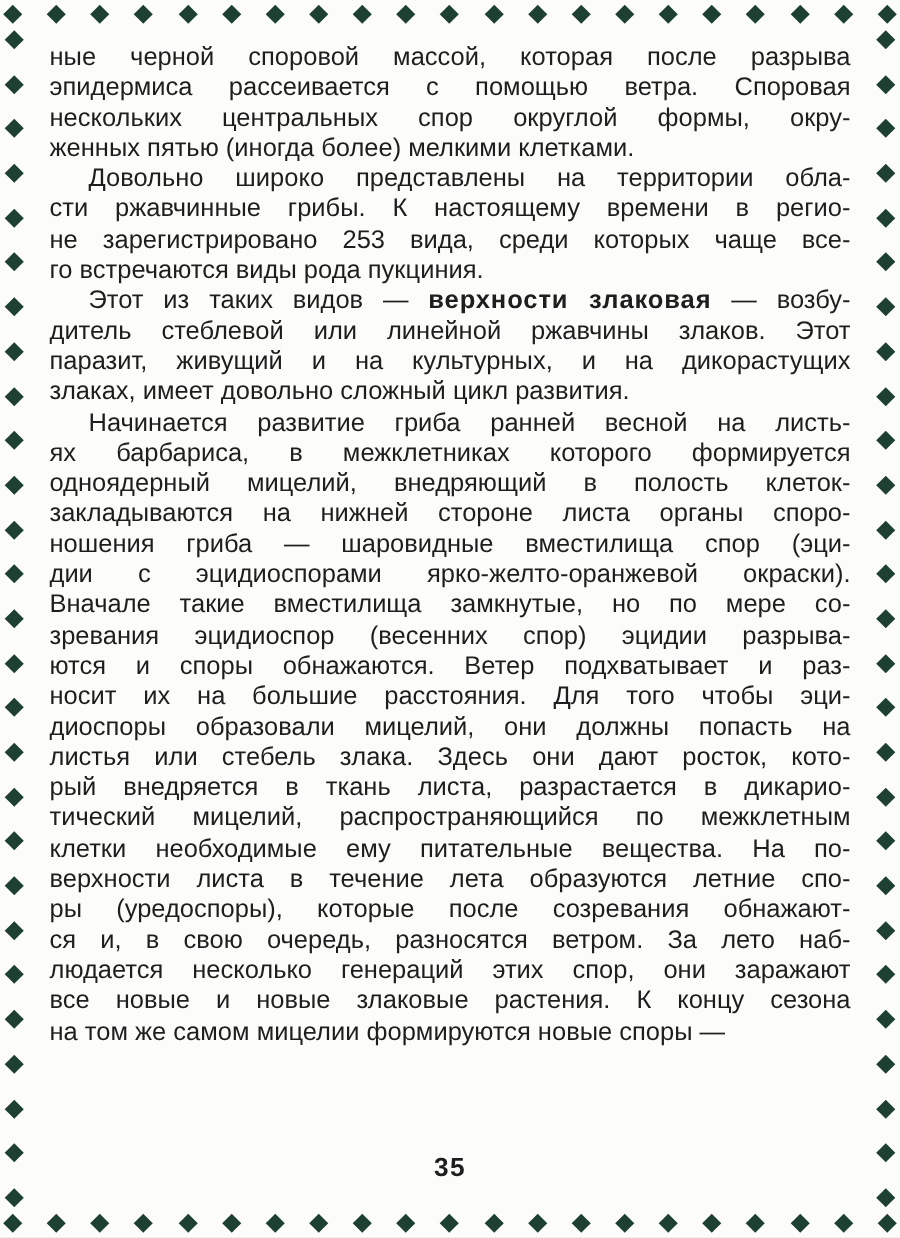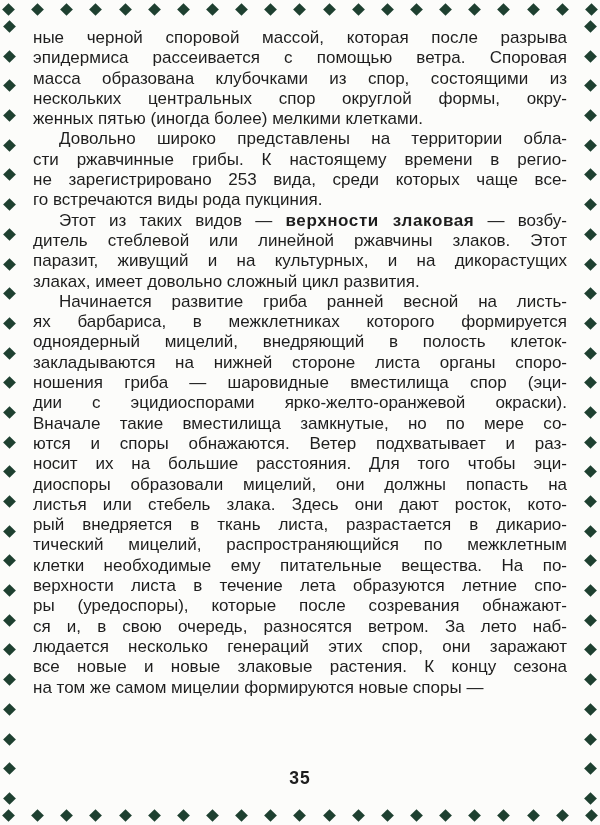--- a/index.html
+++ b/index.html
@@ -179,38 +179,38 @@
       <span class="diamond" style="background: rgb(30, 64, 48);"></span>
       <span class="diamond" style="background: rgb(30, 64, 48);"></span>
       <span class="diamond" style="background: rgb(30, 64, 48);"></span>
       <span class="diamond" style="background: rgb(30, 64, 48);"></span>
       <span class="diamond" style="background: rgb(30, 64, 48);"></span>
     </div>
 
   <div class="text-block">
       <div class="line"><span>ные черной споровой массой, которая после разрыва</span></div>
       <div class="line"><span>эпидермиса рассеивается с помощью ветра. Споровая</span></div>
-      <div class="line"><span>масса образована клубочками из спор, состоящими из</span></div>
       <div class="line"><span>нескольких центральных спор округлой формы, окру-</span></div>
       <div class="line para-end"><span>женных пятью (иногда более) мелкими клетками.</span></div>
       <div class="line indent"><span>Довольно широко представлены на территории обла-</span></div>
       <div class="line"><span>сти ржавчинные грибы. К настоящему времени в регио-</span></div>
       <div class="line"><span>не зарегистрировано 253 вида, среди которых чаще все-</span></div>
       <div class="line para-end"><span>го встречаются виды рода пукциния.</span></div>
       <div class="line indent"><span>Этот из таких видов — </span><span class="bold-term">верхности злаковая</span><span> — возбу-</span></div>
       <div class="line"><span>дитель стеблевой или линейной ржавчины злаков. Этот</span></div>
       <div class="line"><span>паразит, живущий и на культурных, и на дикорастущих</span></div>
       <div class="line para-end"><span>злаках, имеет довольно сложный цикл развития.</span></div>
       <div class="line indent"><span>Начинается развитие гриба ранней весной на листь-</span></div>
       <div class="line"><span>ях барбариса, в межклетниках которого формируется</span></div>
       <div class="line"><span>одноядерный мицелий, внедряющий в полость клеток-</span></div>
       <div class="line"><span>закладываются на нижней стороне листа органы споро-</span></div>
       <div class="line"><span>ношения гриба — шаровидные вместилища спор (эци-</span></div>
       <div class="line"><span>дии с эцидиоспорами ярко-желто-оранжевой окраски).</span></div>
       <div class="line"><span>Вначале такие вместилища замкнутые, но по мере со-</span></div>
+      <div class="line"><span>зревания эцидиоспор (весенних спор) эцидии разрыва-</span></div>
       <div class="line"><span>ются и споры обнажаются. Ветер подхватывает и раз-</span></div>
       <div class="line"><span>носит их на большие расстояния. Для того чтобы эци-</span></div>
       <div class="line"><span>диоспоры образовали мицелий, они должны попасть на</span></div>
       <div class="line"><span>листья или стебель злака. Здесь они дают росток, кото-</span></div>
       <div class="line"><span>рый внедряется в ткань листа, разрастается в дикарио-</span></div>
       <div class="line"><span>тический мицелий, распространяющийся по межклетным</span></div>
       <div class="line"><span>клетки необходимые ему питательные вещества. На по-</span></div>
       <div class="line"><span>верхности листа в течение лета образуются летние спо-</span></div>
       <div class="line"><span>ры (уредоспоры), которые после созревания обнажают-</span></div>
       <div class="line"><span>ся и, в свою очередь, разносятся ветром. За лето наб-</span></div>

